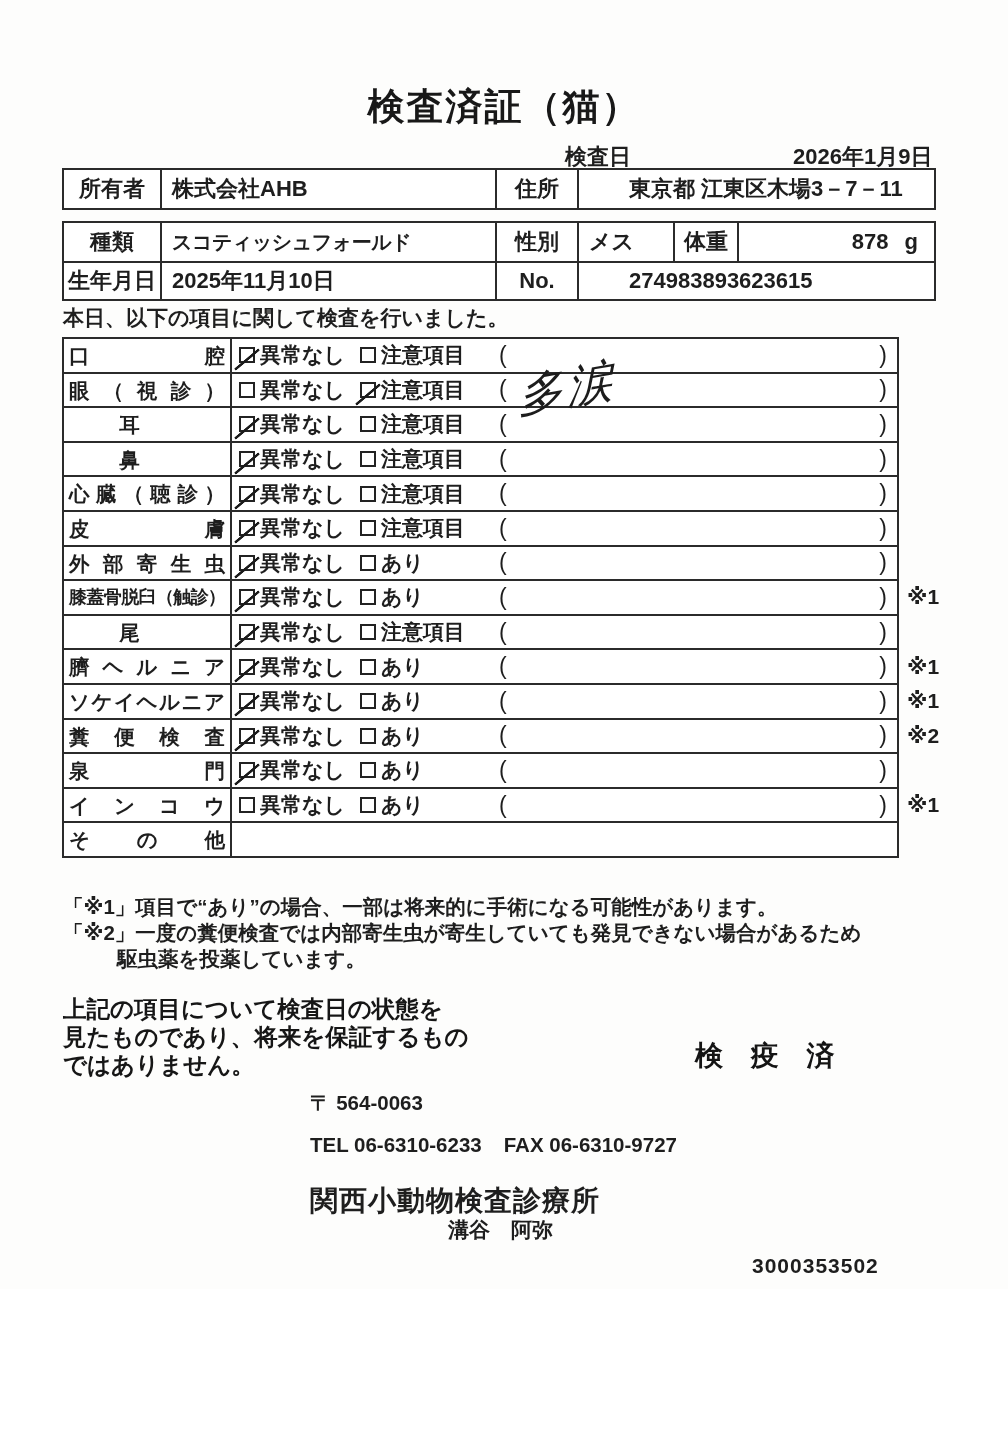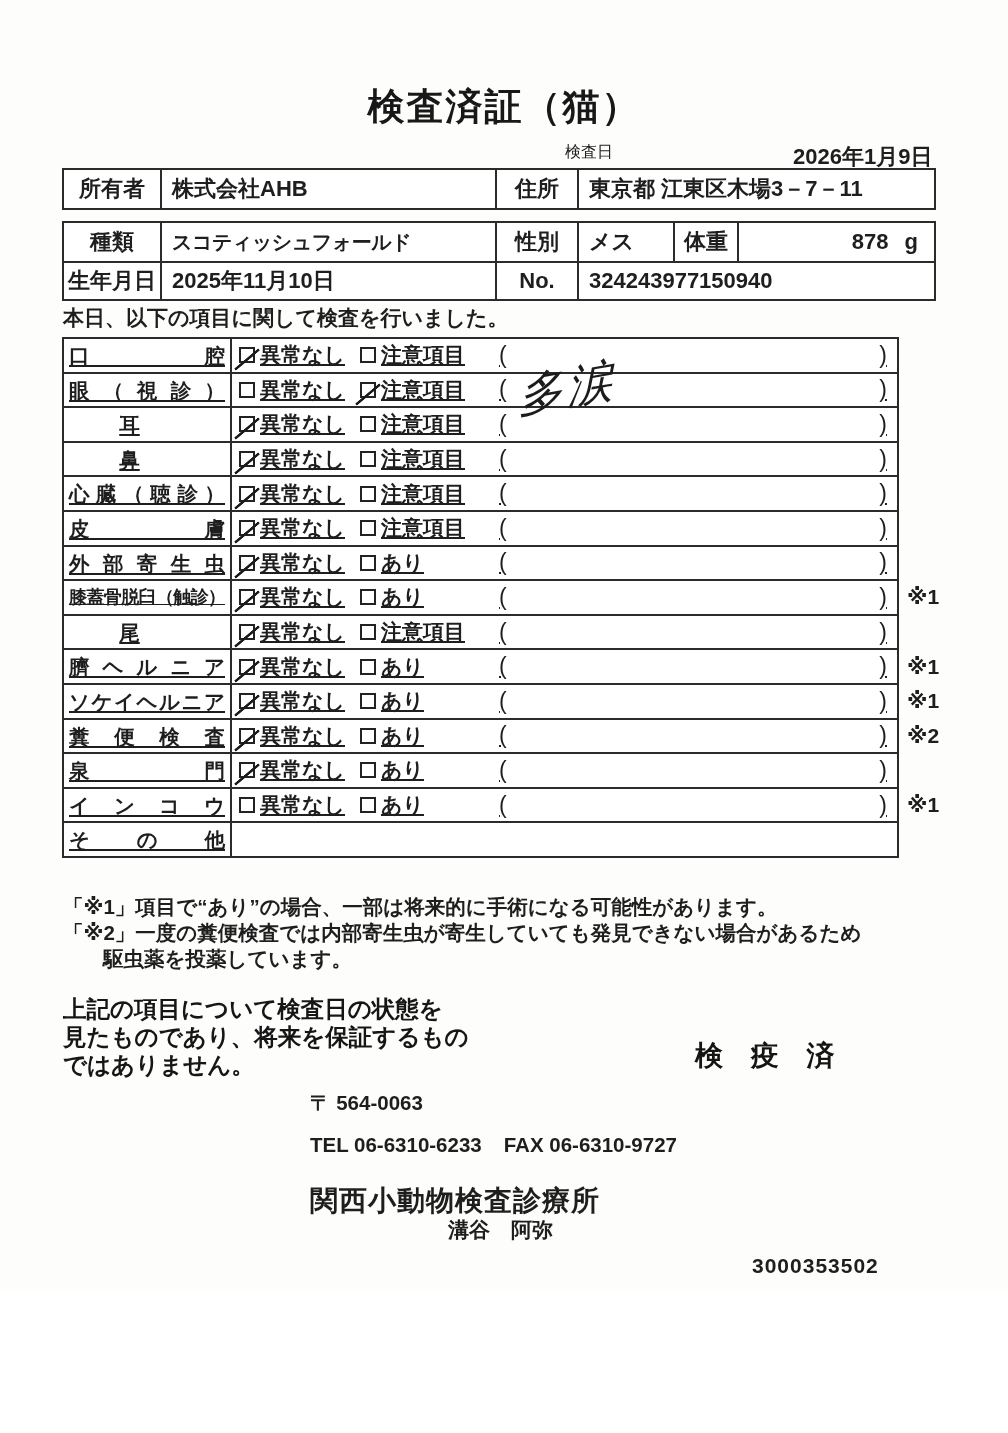--- a/index.html
+++ b/index.html
@@ -18,58 +18,57 @@
   .abs { position:absolute; }
 
   
   .doc-title {
     top:82px; left:0; width:1008px;
     text-align:center;
     font-size:37px; font-weight:bold;
     letter-spacing:2px;
     color:#181818;
   }
-  .insp-date-label { top:142px; left:565px; font-size:16px; font-weight:400; }
+  .insp-date-label { top:142px; left:565px; font-size:22px; font-weight:700; }
   .insp-date-value { top:142px; left:793px; font-size:22px; font-weight:600; }
 
   
   .info-table { border:2px solid #2b2b2b; display:flex; flex-direction:column; background:#fff; }
   .info-row { display:flex; height:38px; }
   .info-row + .info-row { border-top:2px solid #2b2b2b; }
   .cell {
     display:flex; align-items:center;
     font-size:22px; font-weight:600;
     padding:16px 10px;
     overflow:visible; white-space:nowrap;
   }
   .cell.hd { justify-content:center; padding:0 4px; }
   .cell.rb { border-right:2px solid #2b2b2b; }
   .w-98  { width:98px; }
   .w-335 { width:335px; }
   .w-82  { width:82px; }
   .w-96  { width:96px; }
   .w-64  { width:64px; }
-  .flex1 { flex:1; }
+  .flex1 { flex:1;margin-left:40px; }
   .weight-cell { justify-content:flex-end; gap:16px; padding-right:16px; }
   .species { font-size:20px; letter-spacing:-0.5px; }
 
   #owner-table { top:168px; left:62px; width:874px; }
   #pet-table   { top:221px; left:62px; width:874px; }
 
   .intro-line { top:304px; left:63px; font-size:21px; font-weight:600; }
 
   
   #checklist { top:337px; left:62px; width:837px; }
   .chk-row {
     position:relative;
     display:flex; align-items:stretch;
     height:36.6px;
     border:2px solid #2b2b2b;
     background:#fff;
-    text-decoration:underline;
   }
   .chk-row + .chk-row { margin-top:-2px; }
   .chk-label {
     width:168px;
     border-right:2px solid #2b2b2b;
     padding:0 5px;
     font-size:20.5px; font-weight:600;
     line-height:33px;
     text-align:justify; text-align-last:justify;
     white-space:nowrap; overflow:hidden;
@@ -126,21 +125,21 @@
     transform:translateY(-50%);
     font-size:21px; font-weight:600;
     white-space:nowrap;
   }
   .note:empty { display:none; }
 
   
   .footnote { left:63px; font-size:20.5px; font-weight:600; white-space:nowrap; }
   .fn1 { top:893px; }
   .fn2 { top:919px; }
-  .fn3 { top:945px; left:103px; }
+  .fn3 { top:945px; left:117px; }
 
   .disclaimer {
     top:995px; left:63px;
     font-size:23.5px; font-weight:bold;
     line-height:28px;
     white-space:pre-line;
     color:#161616;
   }
   .stamp {
     top:1037px; left:695px;
@@ -193,21 +192,21 @@
       <div class="cell hd rb w-64">体重</div>
       <div class="cell flex1 weight-cell">
         <span>878</span>
         <span>g</span>
       </div>
     </div>
     <div class="info-row">
       <div class="cell hd rb w-98">生年月日</div>
       <div class="cell rb w-335">2025年11月10日</div>
       <div class="cell hd rb w-82">No.</div>
-      <div class="cell flex1">324243977150940</div>
+      <div class="cell flex1">274983893623615</div>
     </div>
   </div>
 
   <div class="abs intro-line">本日、以下の項目に関して検査を行いました。</div>
 
   <div class="abs" id="checklist">
     <div class="chk-row">
       <div class="chk-label">口腔</div>
       <div class="opt opt1">
         <span class="box checked">

